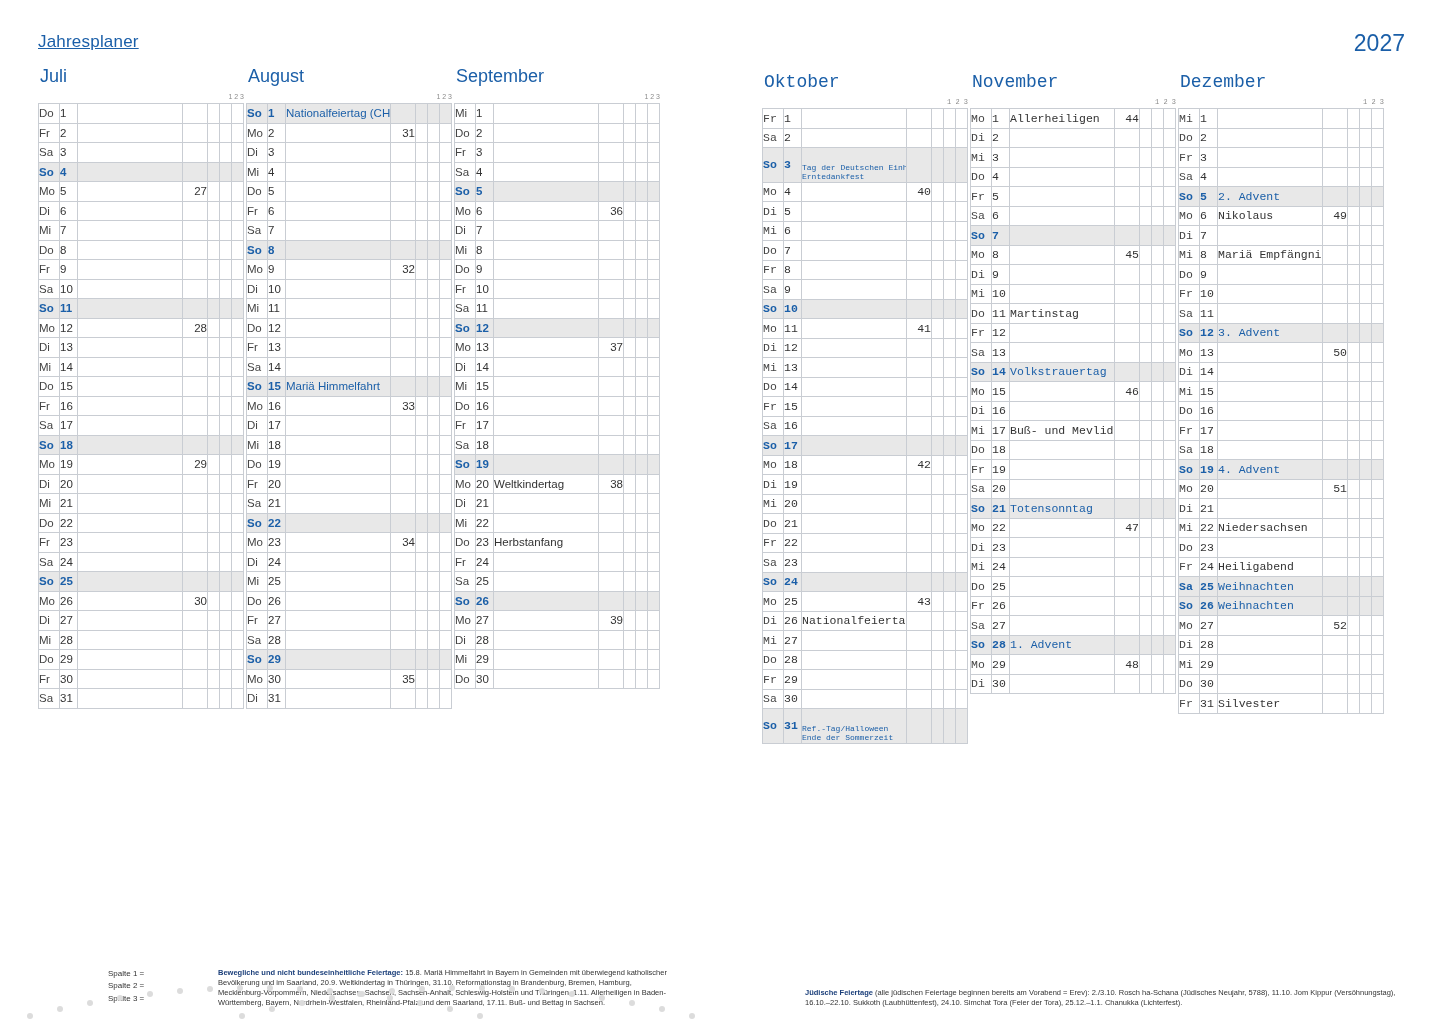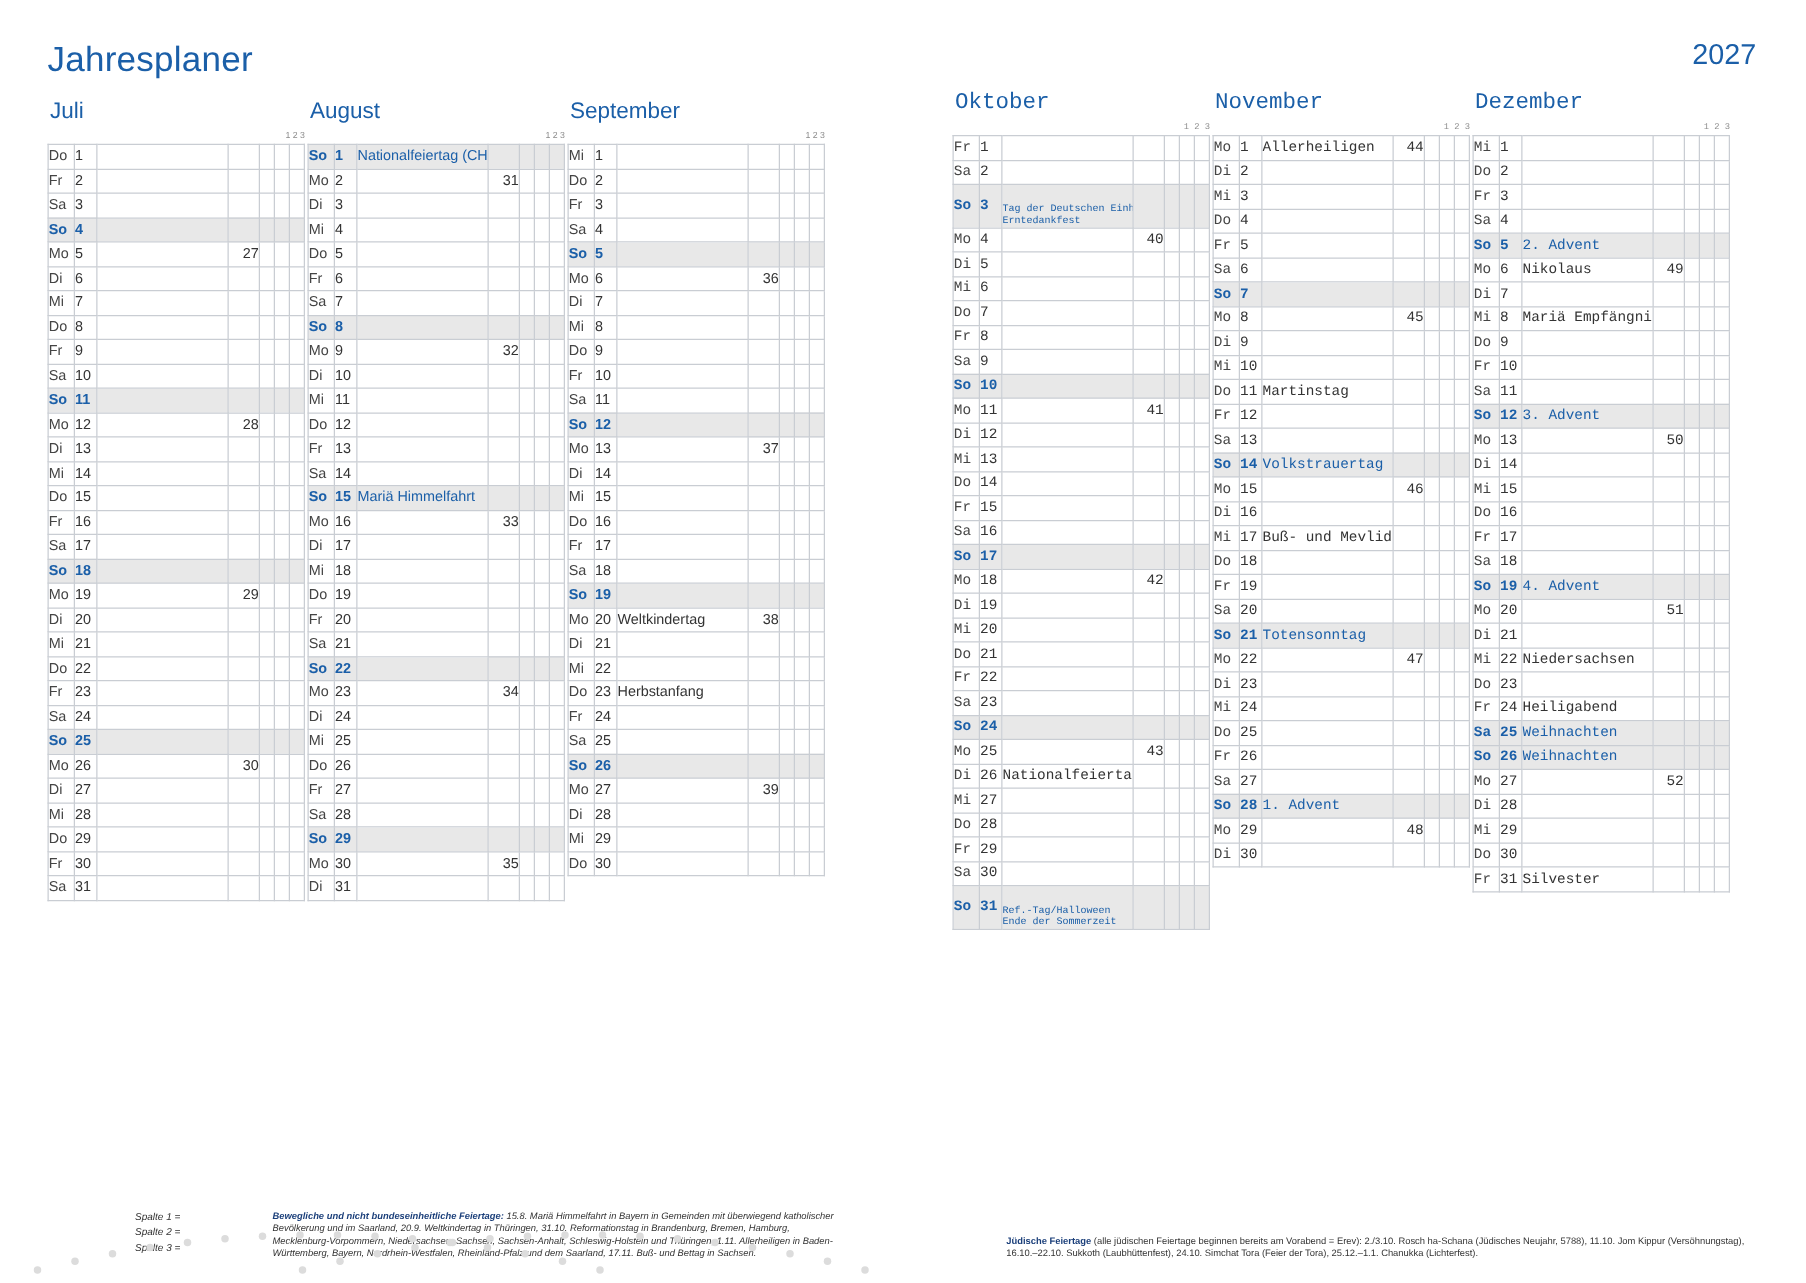--- a/index.html
+++ b/index.html
@@ -22,25 +22,26 @@
   }
   .half {
     position: relative;
     box-sizing: border-box;
   }
   .half.left { width: 722px; padding: 22px 0 0 38px; }
   .half.right { width: 723px; padding: 22px 40px 0 0; }
 
   
   .planner-title {
-    font-size: 28px;
+    font-size: 17px;
     color: #1b5fa8;
     font-weight: normal;
     letter-spacing: 0.2px;
     margin: 10px 0 0 0;
+    text-decoration: underline;
   }
   .year {
     position: absolute;
     top: 30px;
     right: 40px;
     font-size: 23px;
     color: #1b5fa8;
   }
 
   .months {
@@ -102,21 +103,21 @@
   td.note.two-lines div { white-space: nowrap; }
 
   
   .footer {
     position: absolute;
     bottom: 18px;
     font-size: 7.5px;
     color: #333;
     line-height: 1.35;
   }
-  .footer.left { left: 38px; width: 640px; display: flex; font-style: italic; }
+  .footer.left { left: 38px; width: 640px; display: flex; }
   .footer.right { right: 40px; width: 600px; }
   .spalten { width: 110px; color: #333; font-size: 8px; line-height: 1.6; padding-left: 70px; }
   .foot-text { flex: 1; }
   .foot-text b, .footer b { color: #1b3f7a; }
 
   .dots-left, .dots-right {
     position: absolute;
     bottom: 0;
     width: 100%;
     height: 120px;

